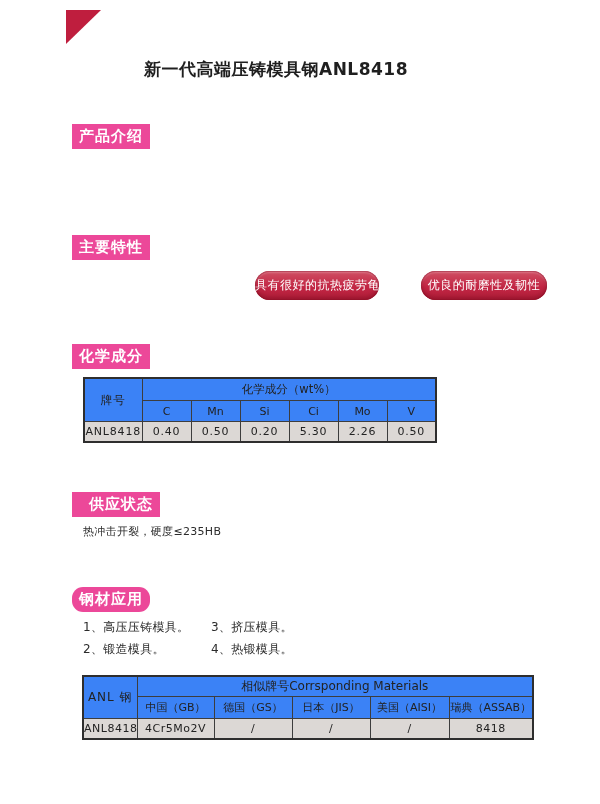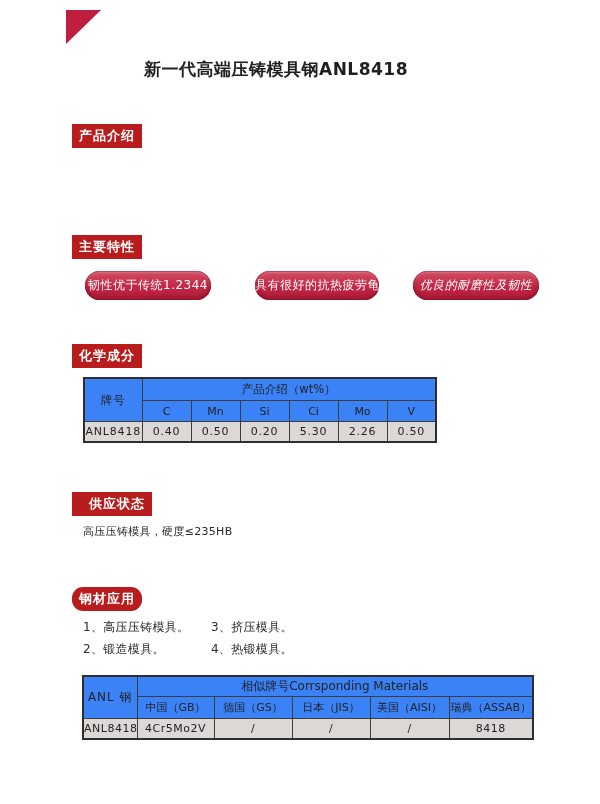--- a/index.html
+++ b/index.html
@@ -18,22 +18,22 @@
     clip-path:polygon(0 0,100% 0,0 100%);
   }
   .title{
     position:absolute;left:0;right:48px;top:58px;margin:0;
     text-align:center;
     font-size:17px;font-weight:700;color:#1f1f1f;
     letter-spacing:0.5px;
   }
   .badge{
     position:absolute;left:39px;
-    background:#b91c1c;color:#ffffff;
-    font-size:13px;font-weight:600;
+    background:#ec4899;color:#ffffff;
+    font-size:15px;font-weight:600;
     padding:3px 7px;letter-spacing:1px;
     white-space:nowrap;
   }
   .b-intro{top:124px;}
   .b-feat{top:235px;}
   .b-chem{top:344px;}
   .b-supply{top:492px;padding-left:17px;}
   .b-apps{top:587px;border-radius:11px;}
   .intro-body{
     position:absolute;left:40px;top:146px;width:522px;margin:0;
@@ -43,21 +43,21 @@
   .pill{
     position:absolute;top:271px;height:29px;line-height:29px;
     border-radius:15px;text-align:center;
     color:#ffffff;font-size:12px;letter-spacing:0.5px;
     background:linear-gradient(180deg,#d05064 0%,#c22644 55%,#b21e3a 100%);
     box-shadow:inset 0 2px 2px rgba(255,255,255,0.22), inset 0 -3px 4px rgba(120,8,28,0.45), inset 0 0 0 1px #a81a34;
     white-space:nowrap;overflow:hidden;
   }
   .pill-1{left:52px;width:126px;}
   .pill-2{left:222px;width:124px;}
-  .pill-3{left:380px;width:126px;font-style:italic;}
+  .pill-3{left:388px;width:126px;}
   table.tbl{
     position:absolute;border-collapse:collapse;table-layout:fixed;
     border:2px solid #2e2e2e;background:#3b82f6;
   }
   table.tbl td{
     border:1px solid #3d3d3d;
     text-align:center;vertical-align:middle;
     font-size:11px;color:#222222;padding:0;
     overflow:hidden;white-space:nowrap;
   }
@@ -90,39 +90,38 @@
 
 <div class="page">
 
   <div class="corner"></div>
 
   <h1 class="title">新一代高端压铸模具钢ANL8418</h1>
 
   <div class="badge b-intro">产品介绍</div>
 
   <div class="badge b-feat">主要特性</div>
-  <div class="pill pill-1">韧性优于传统1.2344</div>
   <div class="pill pill-2">具有很好的抗热疲劳龟裂</div>
   <div class="pill pill-3">优良的耐磨性及韧性</div>
 
   <div class="badge b-chem">化学成分</div>
   <table class="tbl chem">
     <colgroup>
       <col class="c0">
         <col class="ce">
         <col class="ce">
         <col class="ce">
         <col class="ce">
         <col class="ce">
         <col class="ce">
     </colgroup>
     <tbody>
       <tr class="r1">
         <td rowspan="2" class="corner-h">牌号</td>
-        <td colspan="6">产品介绍（wt%）</td>
+        <td colspan="6">化学成分（wt%）</td>
       </tr>
       <tr class="r2">
         <td>C</td>
         <td>Mn</td>
         <td>Si</td>
         <td>Ci</td>
         <td>Mo</td>
         <td>V</td>
       </tr>
       <tr class="r3 gray">
@@ -131,21 +130,21 @@
         <td>0.50</td>
         <td>0.20</td>
         <td>5.30</td>
         <td>2.26</td>
         <td>0.50</td>
       </tr>
     </tbody>
   </table>
 
   <div class="badge b-supply">供应状态</div>
-  <div class="supply-text">高压压铸模具，硬度≤235HB</div>
+  <div class="supply-text">热冲击开裂，硬度≤235HB</div>
 
   <div class="badge b-apps">钢材应用</div>
   <div class="app-item app-0">1、高压压铸模具。</div>
   <div class="app-item app-1">3、挤压模具。</div>
   <div class="app-item app-2">2、锻造模具。</div>
   <div class="app-item app-3">4、热锻模具。</div>
 
   <table class="tbl equiv">
     <colgroup>
       <col style="width:54px">

